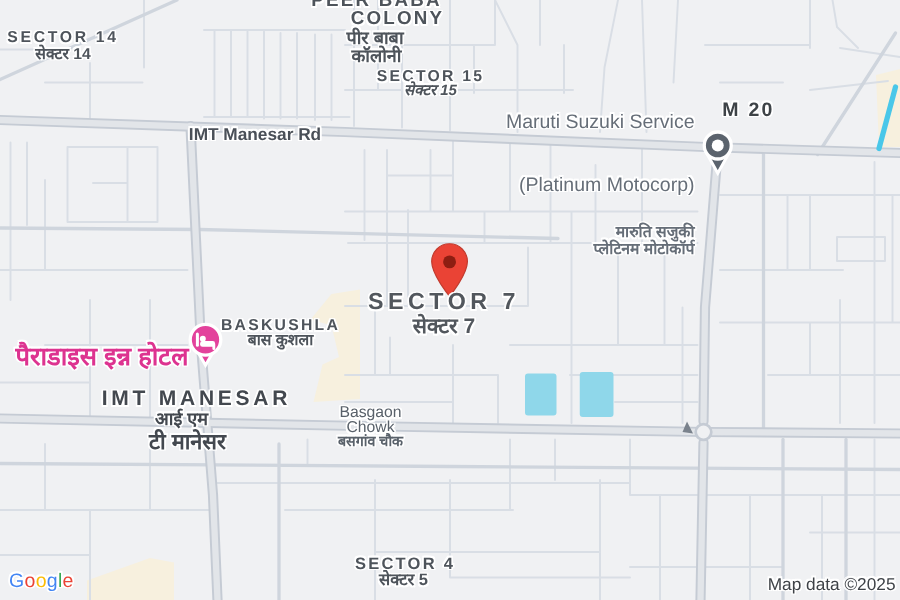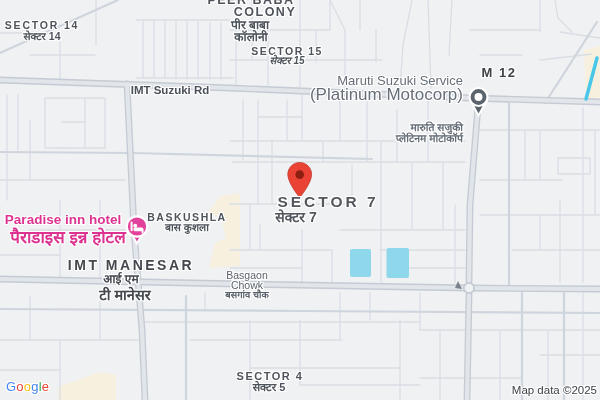--- a/index.html
+++ b/index.html
@@ -111,35 +111,34 @@
   <div class="lbl b" style="left:42px;top:31px;font-size:10.5px;">सेक्टर 14</div>
 
   <div class="lbl b" style="left:251px;top:-6px;font-size:12.5px;letter-spacing:1.5px;">PEER BABA</div>
   <div class="lbl b" style="left:265px;top:6px;font-size:12.5px;letter-spacing:1.5px;">COLONY</div>
   <div class="lbl b" style="left:250px;top:19px;font-size:12px;">पीर बाबा</div>
   <div class="lbl b" style="left:251px;top:31px;font-size:12px;text-align:right;">कॉलोनी</div>
 
   <div class="lbl b" style="left:287px;top:46px;font-size:10.5px;letter-spacing:1.5px;">SECTOR 15</div>
   <div class="lbl b" style="left:287px;top:56px;font-size:10px;font-style:italic;">सेक्टर 15</div>
 
-  <div class="lbl b" style="left:170px;top:84px;font-size:11.5px;color:#4A5058;">IMT Suzuki Rd</div>
+  <div class="lbl b" style="left:170px;top:84px;font-size:11.5px;color:#4A5058;">IMT Manesar Rd</div>
 
   <div class="lbl ra gray-poi" style="right:137px;top:74px;">
     <span class="blk" style="font-size:13px;line-height:14px;">Maruti Suzuki Service</span>
-    <span class="blk" style="font-size:17px;line-height:13.5px;">(Platinum Motocorp)</span>
+    <span class="blk" style="font-size:13px;line-height:13.5px;margin-top:28px;">(Platinum Motocorp)</span>
     <span class="blk b" style="font-size:10.5px;line-height:11.5px;margin-top:20px;">मारुति सजुकी</span>
     <span class="blk b" style="font-size:10.5px;line-height:10.5px;">प्लेटिनम मोटोकॉर्प</span>
   </div>
 
-  <div class="lbl b dark" style="left:499px;top:66px;font-size:13px;letter-spacing:1.5px;">M 12</div>
+  <div class="lbl b dark" style="left:499px;top:66px;font-size:13px;letter-spacing:1.5px;">M 20</div>
 
-  <div class="lbl b" style="left:296px;top:194px;font-size:15.5px;letter-spacing:3px;color:#52575D;margin-left:32px;">SECTOR 7</div>
+  <div class="lbl b" style="left:296px;top:194px;font-size:15.5px;letter-spacing:3px;color:#52575D;">SECTOR 7</div>
   <div class="lbl b" style="left:296px;top:210px;font-size:14px;color:#52575D;">सेक्टर 7</div>
 
-  <div class="lbl pink" style="left:63px;top:213px;font-size:13.5px;font-weight:600;">Paradise inn hotel</div>
   <div class="lbl pink b" style="left:68px;top:229px;font-size:17px;">पैराडाइस इन्न होटल</div>
 
   <div class="lbl b" style="left:187px;top:212px;font-size:10.5px;letter-spacing:1.5px;">BASKUSHLA</div>
   <div class="lbl b" style="left:187px;top:222px;font-size:10.5px;">बास कुशला</div>
 
   <div class="lbl b" style="left:131px;top:258px;font-size:14px;letter-spacing:2.5px;color:#43484F;">IMT MANESAR</div>
   <div class="lbl b" style="left:121px;top:273px;font-size:12px;color:#43484F;">आई एम</div>
   <div class="lbl b" style="left:125px;top:288px;font-size:14.5px;color:#43484F;">टी मानेसर</div>
 
   <div class="lbl" style="left:237px;top:270px;">

